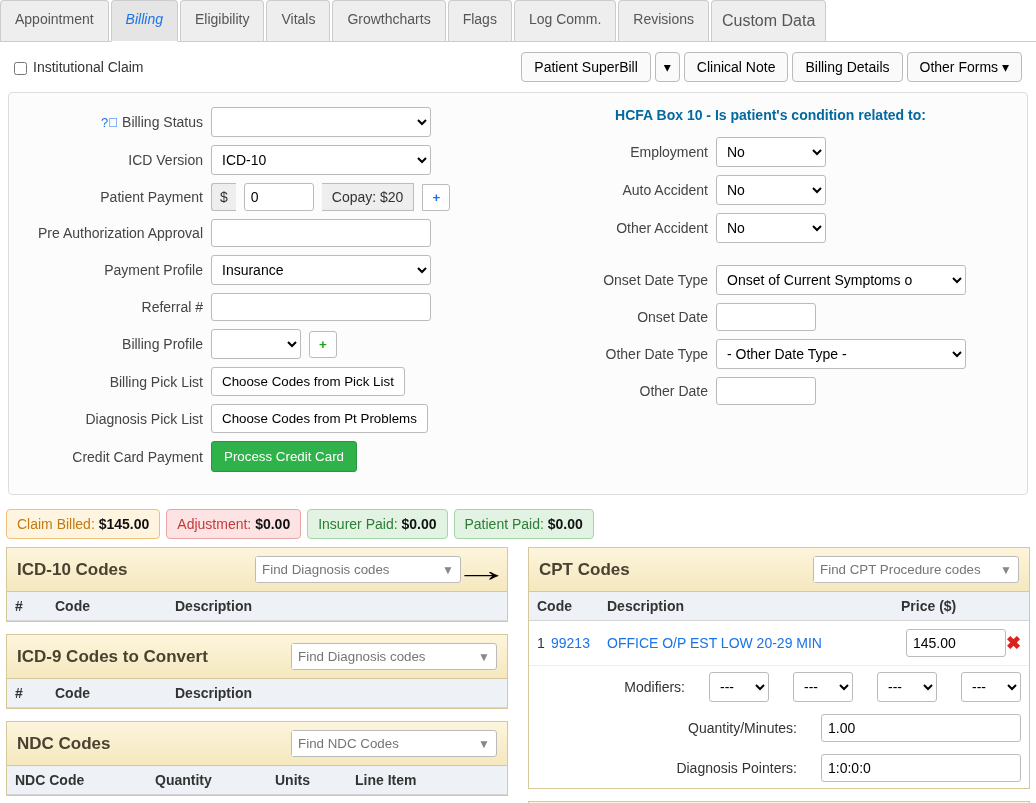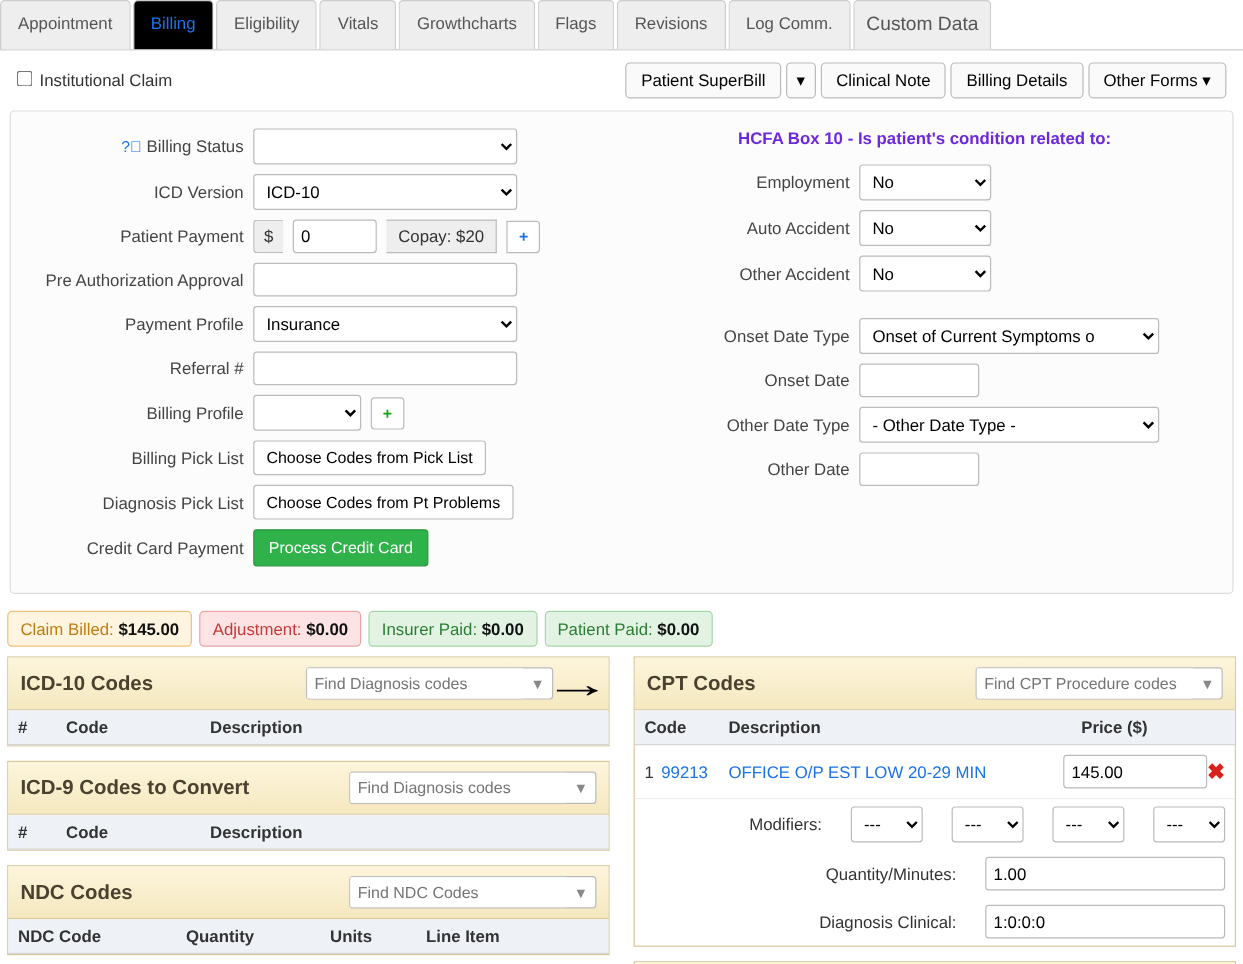--- a/index.html
+++ b/index.html
@@ -1,81 +1,81 @@
 <!DOCTYPE html>
 <html><head>
 <meta charset="utf-8">
 <style>
 * { box-sizing: border-box; margin: 0; padding: 0; }
 body { font-family: -apple-system, "Helvetica Neue", Arial, sans-serif; font-size: 14px; color: #333; background: #fff; width: 1036px; }
 .tabs { display: flex; border-bottom: 1px solid #ccc; background: #fff; }
 .tab { padding: 10px 14px; border: 1px solid #ccc; border-bottom: none; background: #eee; color: #555; cursor: pointer; margin-right: 2px; border-radius: 4px 4px 0 0; font-size: 14px; }
-.tab.active { background: #000000; color: #1a73e8; border-bottom: 1px solid #fff; margin-bottom: -1px; font-weight: 500; }
+.tab.active { background: #e5e5e5; color: #1a73e8; border-bottom: 1px solid #fff; margin-bottom: -1px; font-weight: 500; font-style: italic; }
 .tab.small { font-size: 16px; padding: 11px 10px; }
 .topbar { display: flex; justify-content: space-between; align-items: center; padding: 10px 14px; }
-.chk-wrap { display: flex; align-items: flex-start; gap: 6px; }
+.chk-wrap { display: flex; align-items: flex-end; gap: 6px; }
 .btn { padding: 6px 12px; border: 1px solid #bbb; background: #fafafa; border-radius: 4px; cursor: pointer; font-size: 14px; }
 .btn-group { display: flex; gap: 4px; align-items: center; }
 .btn.split { padding: 6px 8px; }
 .panel { border: 1px solid #ddd; border-radius: 4px; margin: 0 8px 14px 8px; padding: 14px; display: flex; gap: 20px; background:#fcfcfc; }
 .col { flex: 1; }
 .row { display: flex; align-items: center; margin-bottom: 8px; gap: 8px; }
 .row .lbl { width: 180px; text-align: right; color: #444; font-size: 14px; }
 .input, select, input[type=text] { border: 1px solid #bbb; border-radius: 3px; padding: 5px 6px; font-size: 14px; background:#fff; }
 .input.wide { width: 220px; }
 select.wide { width: 220px; }
 .money-prefix { border: 1px solid #bbb; border-right: none; background: #eee; padding: 5px 8px; border-radius: 3px 0 0 3px; }
 .money-input { border-radius: 0; width: 70px; border-left:none; }
 .copay { border: 1px solid #bbb; border-left: none; background: #eee; padding: 5px 10px; }
 .plus-btn { border: 1px solid #bbb; background: #fff; color: #1a73e8; font-weight: bold; padding: 5px 9px; border-radius: 0 3px 3px 0; cursor:pointer; }
 .plus-btn.green { color: #18a318; border-radius:3px; }
 .btn-grey { background:#fff; border:1px solid #bbb; padding:6px 10px; border-radius:3px; cursor:pointer; }
 .btn-green { background:#2fb24a; color:#fff; border:1px solid #28963e; padding:7px 12px; border-radius:3px; cursor:pointer; }
-.hcfa-title { font-weight: bold; text-align: center; margin-bottom: 14px; color:#6d28d9; }
+.hcfa-title { font-weight: bold; text-align: center; margin-bottom: 14px; color:#0369a1; }
 .summary { display: flex; gap: 6px; padding: 0 6px 8px 6px; flex-wrap: wrap; }
 .badge { padding: 6px 10px; border-radius: 4px; border: 1px solid; font-size: 14px; }
 .badge.bill { background:#fff4e0; border-color:#f0c178; color:#c27b0d; }
 .badge.adj { background:#fde3e3; border-color:#e8a6a6; color:#c43a3a; }
 .badge.ins { background:#e2f3e3; border-color:#a5d6a7; color:#2b7d33; }
 .badge.pat { background:#e2f3e3; border-color:#a5d6a7; color:#2b7d33; }
 .badge b { color:#111; }
 .grid2 { display: flex; gap: 20px; padding: 0 6px; }
 .gcol { flex: 1; min-width: 0; }
 .box { border: 1px solid #d6c89a; margin-bottom: 12px; }
 .box-hdr { background: linear-gradient(#fdf5dc,#f5e8bf); padding: 8px 10px; display: flex; justify-content: space-between; align-items: center; border-bottom:1px solid #d6c89a; }
 .box-hdr h3 { font-size: 17px; font-weight: 600; color: #4a4130; }
 .search { display: flex; align-items: center; border:1px solid #bbb; border-radius:3px; background:#fff; }
 .search input { border:none; padding:5px 6px; width: 180px; outline:none; }
 .search .caret { padding: 0 6px; color:#888; font-size:12px; }
 .thead { background: #eef2f7; display: flex; padding: 6px 8px; font-weight: 600; border-bottom:1px solid #d6d6d6; font-size:14px; }
 .cell { padding-right: 10px; }
 .trow { display: flex; padding: 8px 8px; align-items:center; border-bottom:1px solid #eee; }
 .link { color: #1a73e8; }
-.price-in { width: 120px; }
+.price-in { width: 100px; }
 .delx { color: #d9221c; font-weight: bold; cursor: pointer; margin-left:auto; font-size:18px; }
 .subrow { display:flex; align-items:center; justify-content:flex-end; gap:24px; padding:6px 8px; }
 .subrow .slbl { text-align:right; }
 .subrow select { width:60px; }
 .subrow input[type=text]{ width:200px; }
 .arrow { font-size: 32px; color: #000; line-height: 0.5; display:inline-block; transform: scaleX(1.8); }
 .arrow-wrap { display:flex; align-items:center; gap:4px; }
 .help-icon { color:#1a73e8; font-size:13px; margin-right:4px; }
 </style>
 </head>
 <body>
 
 <div class="tabs">
   <div class="tab">Appointment</div>
   <div class="tab active">Billing</div>
   <div class="tab">Eligibility</div>
   <div class="tab">Vitals</div>
   <div class="tab">Growthcharts</div>
   <div class="tab">Flags</div>
+  <div class="tab">Log Comm.</div>
   <div class="tab">Revisions</div>
-  <div class="tab">Log Comm.</div>
   <div class="tab small">Custom Data</div>
 </div>
 
 <div class="topbar">
   <label class="chk-wrap">
     <input type="checkbox" style="">
     <span>Institutional Claim</span>
   </label>
   <div class="btn-group">
     <button class="btn">Patient SuperBill</button>
@@ -256,21 +256,21 @@
         <select><option>---</option></select>
         <select><option>---</option></select>
         <select><option>---</option></select>
         <select><option>---</option></select>
       </div>
       <div class="subrow">
         <div class="slbl">Quantity/Minutes:</div>
         <input type="text" value="1.00" style="">
       </div>
       <div class="subrow">
-        <div class="slbl">Diagnosis Clinical:</div>
+        <div class="slbl">Diagnosis Pointers:</div>
         <input type="text" value="1:0:0:0" style="">
       </div>
     </div>
 
     <div class="box">
       <div class="box-hdr">
         
         
       </div>
 

